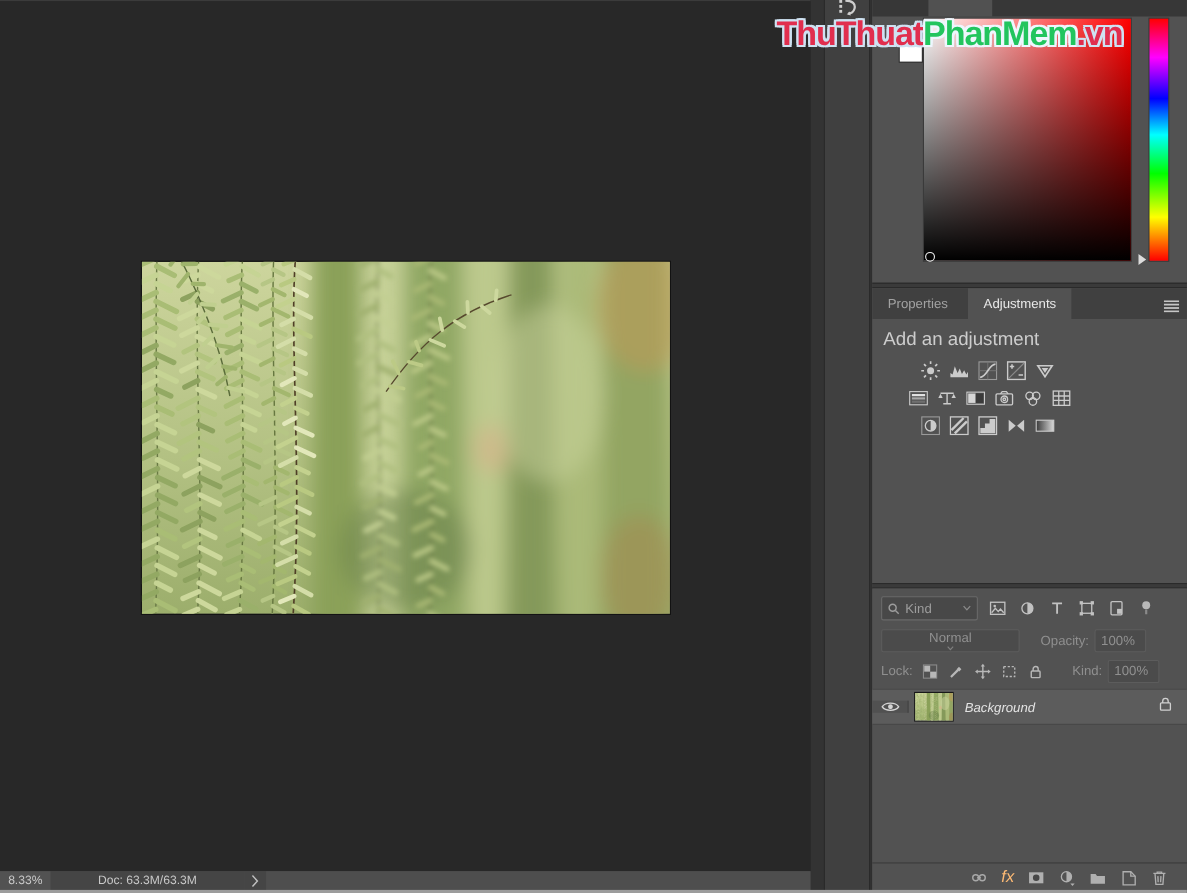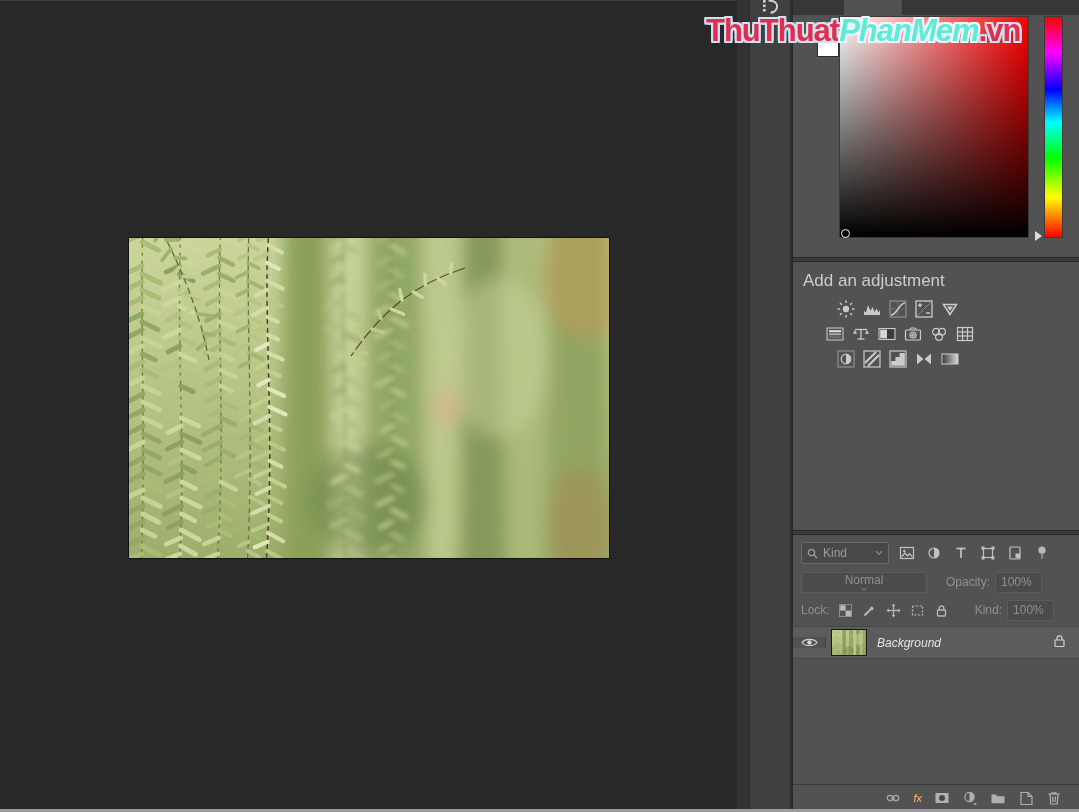--- a/index.html
+++ b/index.html
@@ -76,28 +76,28 @@
   .valbox .vdiv{width:1px;height:15px;background:#5c5c5c;margin:0 3px;}
   .lbl-dim{color:#8f8f8f;}
   #lock-row{margin:6px 8px 0 8px;height:22px;}
   .lock-ics{display:flex;gap:9px;align-items:center;margin:0 0 0 8px;}
   #layer-row{margin-top:5px;height:33px;display:flex;align-items:center;background:#5c5c5c;border-top:1px solid #464646;border-bottom:1px solid #464646;}
   #eye-col{width:33px;display:flex;align-items:center;justify-content:center;background:#515151;border-right:1px solid #434343;}
   #thumb{margin:4px 0 4px 6px;width:34px;height:25px;box-shadow:0 0 0 1px #191919;}
   #layer-name{margin-left:11px;align-self:center;font-size:12px;font-style:italic;color:#e3e3e3;flex:1;}
   #layer-lock{align-self:center;margin-right:14px;}
   #layers-footer{position:absolute;left:0;bottom:2px;width:287px;height:26px;border-top:1px solid #3a3a3a;display:flex;align-items:center;justify-content:flex-end;gap:12px;padding-right:18px;}
-  #fx-label{font-size:11px;font-style:italic;color:#fdba74;}
+  #fx-label{font-size:15px;font-style:italic;color:#fdba74;}
 
   #bottom-edge{left:0;top:809px;width:1079px;height:3px;background:#9c9c9c;}
 
   
   #watermark{left:706px;top:13px;white-space:nowrap;font-weight:bold;font-size:31px;letter-spacing:-1px;z-index:50;pointer-events:none;}
   .w-red{color:#e12e4e;text-shadow:-2px -2px 0 #cfe2f2,2px -2px 0 #cfe2f2,-2px 2px 0 #cfe2f2,2px 2px 0 #cfe2f2,-2px 0 0 #cfe2f2,2px 0 0 #cfe2f2,0 -2px 0 #cfe2f2,0 2px 0 #cfe2f2;margin-top:17px;}
-  .w-blue{color:#5eead4;text-shadow:-2px -2px 0 #eef6fd,2px -2px 0 #eef6fd,-2px 2px 0 #eef6fd,2px 2px 0 #eef6fd,-2px 0 0 #eef6fd,2px 0 0 #eef6fd,0 -2px 0 #eef6fd,0 2px 0 #eef6fd;font-style:italic;}
+  .w-blue{color:#22c55e;text-shadow:-2px -2px 0 #eef6fd,2px -2px 0 #eef6fd,-2px 2px 0 #eef6fd,2px 2px 0 #eef6fd,-2px 0 0 #eef6fd,2px 0 0 #eef6fd,0 -2px 0 #eef6fd,0 2px 0 #eef6fd;}
 </style>
 </head>
 <body>
 
 <div id="stage">
 
   <div id="canvas-area" class="abs">
     <div id="doc-image" class="abs">
       <svg viewBox="0 0 480 320" preserveAspectRatio="none">
         <defs>
@@ -428,20 +428,30 @@
               <line x1="71.1" y1="85.5" x2="59.5" y2="96.0" stroke="#c0cf8f" stroke-width="3.8" stroke-linecap="round"></line>
               <line x1="73.9" y1="95.1" x2="85.0" y2="97.2" stroke="#9fb46c" stroke-width="3.8" stroke-linecap="round"></line>
               <line x1="76.3" y1="104.8" x2="68.5" y2="111.2" stroke="#9fb46c" stroke-width="3.8" stroke-linecap="round"></line>
               <line x1="78.5" y1="114.5" x2="92.0" y2="118.0" stroke="#c0cf8f" stroke-width="3.8" stroke-linecap="round"></line>
             </g>
         </g>
       </svg>
     </div>
   </div>
 
+  <div id="status-bar" class="abs">
+    <div id="status-zoom" class="abs">8.33%</div>
+    <div id="status-doc" class="abs">Doc: 63.3M/63.3M</div>
+    <div id="status-chev" class="abs">
+      <svg width="8" height="12" viewBox="0 0 8 12">
+          <polyline points="1.5,1 6,6 1.5,11" fill="none" stroke="#c0c0c0" stroke-width="1.3"></polyline>
+        </svg>
+    </div>
+    <div id="status-rest" class="abs"></div>
+  </div>
 
   <div id="dock-strip" class="abs">
     <div id="dock-inner" class="abs">
       <div id="dock-icon" class="abs">
         <svg width="24" height="26" viewBox="0 0 24 26">
           <g fill="#cfcfcf">
               <rect x="5" y="3" width="2.6" height="2.6"></rect>
               <rect x="5" y="7.5" width="2.6" height="2.6"></rect>
               <rect x="5" y="12" width="2.6" height="2.6"></rect>
             </g>
@@ -462,20 +472,34 @@
       <div id="sb-square" class="abs">
         <div id="sb-cursor" class="abs"></div>
       </div>
       <div id="hue-strip" class="abs"></div>
       <div id="hue-cursor" class="abs"></div>
     </div>
 
     <div id="sep1" class="sep abs"></div>
 
     <div id="adjust-section" class="abs">
+      <div class="tabbar">
+        <div class="tab">Properties</div>
+        <div class="tab active">Adjustments</div>
+        <div class="flyout">
+          <svg width="14" height="11" viewBox="0 0 14 11">
+              <g fill="#c6c6c6">
+                <rect y="0" width="14" height="1.6"></rect>
+                <rect y="3.1" width="14" height="1.6"></rect>
+                <rect y="6.2" width="14" height="1.6"></rect>
+                <rect y="9.3" width="14" height="1.6"></rect>
+              </g>
+            </svg>
+        </div>
+      </div>
       <div id="adjust-heading">Add an adjustment</div>
 
       <div id="adj-row1" class="adj-row">
         <svg class="adj-ic" viewBox="0 0 18 18">
             <circle cx="9" cy="9" r="3.2" fill="#cbcbcb"></circle>
             <g stroke="#cbcbcb" stroke-width="1.5">
               <line x1="9" y1="0.5" x2="9" y2="3"></line>
               <line x1="9" y1="15" x2="9" y2="17.5"></line>
               <line x1="0.5" y1="9" x2="3" y2="9"></line>
               <line x1="15" y1="9" x2="17.5" y2="9"></line>

